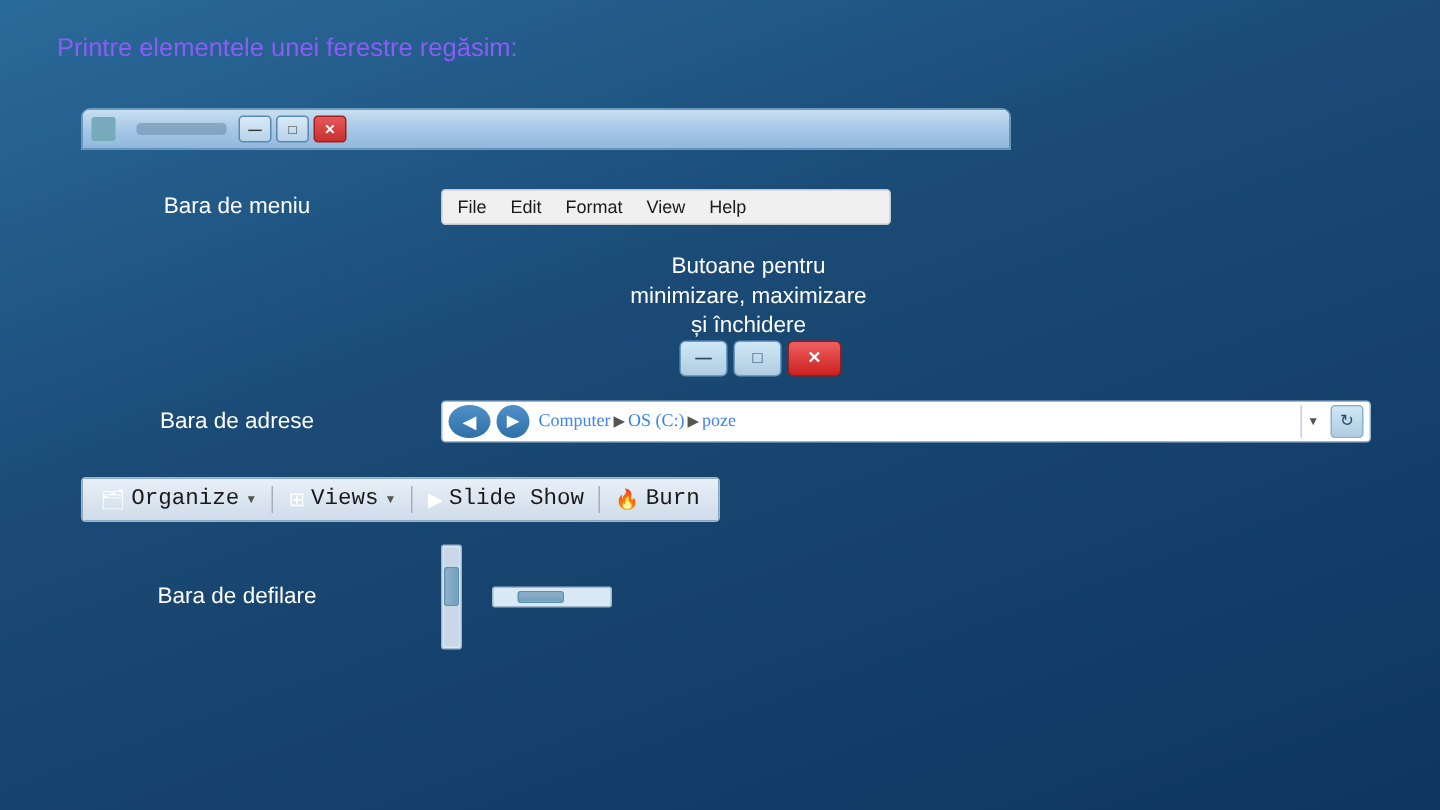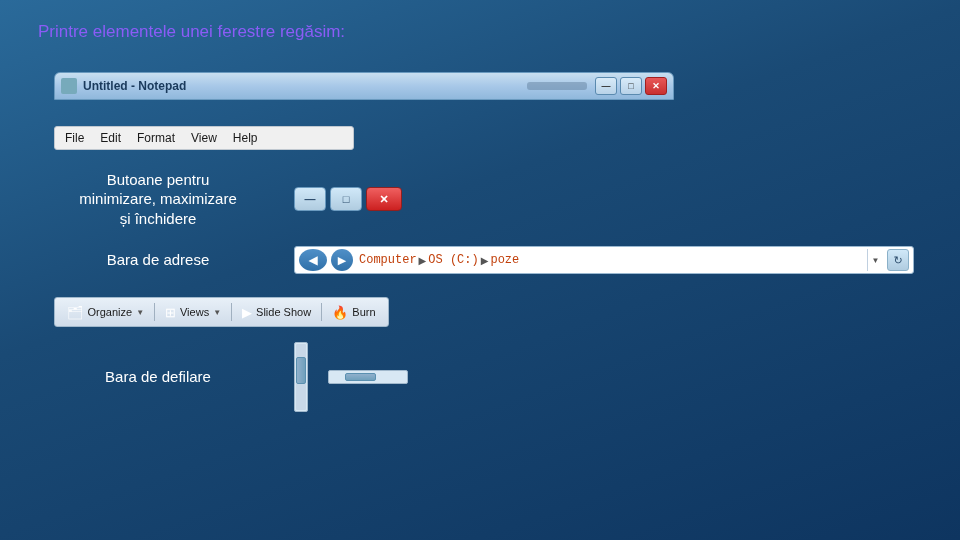--- a/index.html
+++ b/index.html
@@ -209,22 +209,22 @@
 
     .addr-path {
       flex: 1;
       display: flex;
       align-items: center;
       gap: 2px;
     }
 
     .addr-path .path-seg {
       font-size: 12px;
-      color: #c2410c;
-      font-family: Liberation Mono, monospace;
+      color: #3b82f6;
+      font-family: Liberation Serif, serif;
     }
 
     .addr-path .path-arrow {
       font-size: 10px;
       color: #555;
     }
 
     .addr-dropdown {
       width: 16px;
       height: 22px;
@@ -272,23 +272,23 @@
       border-radius: 3px;
       cursor: pointer;
       height: 22px;
     }
 
     .toolbar-btn .tb-ico {
       font-size: 13px;
     }
 
     .toolbar-btn .tb-lbl {
-      font-size: 11px;
+      font-size: 15px;
       color: #1a1a1a;
-      font-family: Liberation Sans, sans-serif;
+      font-family: Liberation Mono, monospace;
     }
 
     .toolbar-btn .tb-arrow {
       font-size: 8px;
       color: #555;
     }
 
     .toolbar-sep {
       width: 1px;
       height: 18px;
@@ -351,52 +351,53 @@
       width: 40%;
       height: calc(100% - 4px);
       background: linear-gradient(to bottom, #90b0cc, #70a0bc);
       border-radius: 2px;
       border: 1px solid #5a90b0;
     }
 
     .row.multi-line {
       min-height: 70px;
       align-items: center;
+      flex-direction: column;
     }
   </style>
 </head>
 <body>
 
 <div>
   <div class="page-title">Printre elementele unei ferestre regăsim:</div>
 
   <div class="content-area">
 
     <div class="row">
       <div class="demo-area">
         <div class="titlebar-demo">
           <div class="tb-icon"></div>
-          <span class="tb-title">Untitled - Notepad</span>
           <div class="tb-blurred"></div>
           <div class="tb-controls">
             <div class="tb-btn minimize">
               <span>—</span>
             </div>
             <div class="tb-btn maximize">
               <span>□</span>
             </div>
             <div class="tb-btn close">
               <span>✕</span>
             </div>
           </div>
         </div>
       </div>
     </div>
 
     <div class="row">
+      <div class="label">Bara de meniu</div>
       <div class="demo-area">
         <div class="menubar-demo">
           <span>File</span>
           <span>Edit</span>
           <span>Format</span>
           <span>View</span>
           <span>Help</span>
         </div>
       </div>
     </div>

